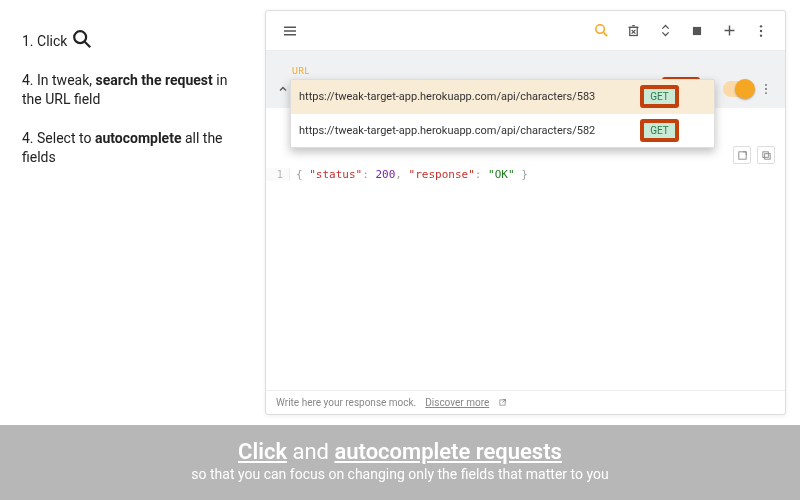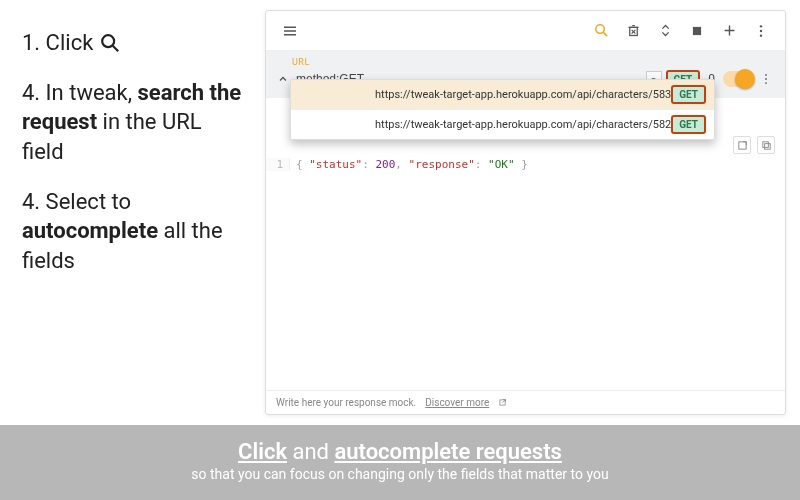--- a/index.html
+++ b/index.html
@@ -1,41 +1,41 @@
 <!DOCTYPE html>
 <html><head>
 <meta charset="utf-8">
 <style>
   * { box-sizing: border-box; margin: 0; padding: 0; }
   html, body { width: 800px; height: 500px; font-family: -apple-system, BlinkMacSystemFont, "Segoe UI", Roboto, Arial, sans-serif; background: #fff; }
   .root { display: flex; flex-direction: column; width: 800px; height: 500px; }
   .top { display: flex; flex: 1; }
-  .instructions { width: 265px; padding: 28px 18px 3px 22px; font-size: 22px; line-height: 1.35; color: #222; }
+  .instructions { width: 265px; padding: 28px 18px 3px 22px; font-size: 14px; line-height: 1.35; color: #222; }
   .instructions .step { margin-bottom: 20px; }
   .instructions .step span.inline-icon { display: inline-block; vertical-align: -4px; }
   .instructions b { font-weight: 700; }
   .panel-wrap { flex: 1; padding: 10px 14px 10px 0; }
   .panel { width: 100%; height: 100%; border: 1px solid #ddd; border-radius: 3px; box-shadow: 0 1px 4px rgba(0,0,0,0.07); background: #fff; display: flex; flex-direction: column; overflow: hidden; }
   .toolbar { display: flex; align-items: center; height: 40px; padding: 0 8px; border-bottom: 1px solid #eee; }
   .toolbar .spacer { flex: 1; }
   .toolbar .tb-btn { width: 32px; height: 32px; display: flex; align-items: center; justify-content: center; color: #555; cursor: pointer; }
   .toolbar .tb-btn.orange { color: #f5a623; }
-  .url-row { background: #f0f1f2; padding: 6px 10px 8px 10px; position: relative; }
+  .url-row { background: #f0f1f2; padding: 15px 10px 8px 10px; position: relative; }
   .url-label { font-size: 9px; letter-spacing: 0.5px; color: #f5a623; margin-left: 16px; margin-bottom: 1px; }
   .url-line { display: flex; align-items: center; gap: 4px; }
   .url-chev { width: 14px; display:flex; align-items:center; justify-content:center; color:#555; }
   .url-input { flex: 1; height: 22px; border: none; border-bottom: 1px solid #f5a623; background: transparent; font-size: 12px; color: #444; padding: 0 2px; outline: none; }
   .url-dd { width: 16px; height: 16px; border: 1px solid #ccc; background:#fafafa; display:flex; align-items:center; justify-content:center; font-size:8px; color:#777; }
-  .method-badge { background: #c9ead6; color: #2b7a4b; font-size: 10px; font-weight: 700; padding: 2px 6px; border-radius: 3px; border: 2px solid #c2410c; }
+  .method-badge { background: #c9ead6; color: #2b7a4b; font-size: 10px; font-weight: 400; padding: 2px 6px; border-radius: 3px; border: 4px solid #c2410c; }
   .delay { font-size: 12px; color: #444; padding: 0 4px; }
   .toggle { width: 30px; height: 16px; border-radius: 8px; background: #fbd9a8; position: relative; }
   .toggle .knob { position:absolute; right:-2px; top:-2px; width:20px; height:20px; border-radius:50%; background:#f5a623; box-shadow:0 1px 2px rgba(0,0,0,0.3); }
   .more-dots { width: 18px; display:flex; align-items:center; justify-content:center; color:#666; }
   .suggest { position: absolute; left: 24px; right: 70px; top: 28px; background: #fff; border: 1px solid #ddd; box-shadow: 0 4px 10px rgba(0,0,0,0.25); border-radius: 2px; z-index: 10; }
-  .suggest-row { display:flex; align-items:center; justify-content:flex-end; padding: 5px 8px; font-size: 11px; color:#333; }
+  .suggest-row { display:flex; align-items:center; justify-content:flex-start; padding: 5px 8px; font-size: 11px; color:#333;gap:45px; }
   .suggest-row.hl { background: #f9ecd6; }
   .suggest-row + .suggest-row { border-top: 1px solid #eee; }
   .body-area { flex:1; display:flex; flex-direction:column; }
   .editor-tools { display:flex; justify-content:flex-end; gap:6px; padding: 38px 10px 4px 10px; color:#888; }
   .editor-tools .tool { width:18px; height:18px; display:flex; align-items:center; justify-content:center; border:1px solid #ddd; border-radius:2px; font-size:11px; }
   .code { flex:1; background:#fff; font-family: "SFMono-Regular", Consolas, monospace; font-size: 11px; padding: 0 0 0 0; }
   .code-line { display:flex; }
   .gutter { width:24px; text-align:right; padding-right:6px; color:#bbb; background:#fafafa; border-right:1px solid #eee; }
   .code-txt { padding-left:6px; }
   .tok-brace { color:#a0a0a0; }

